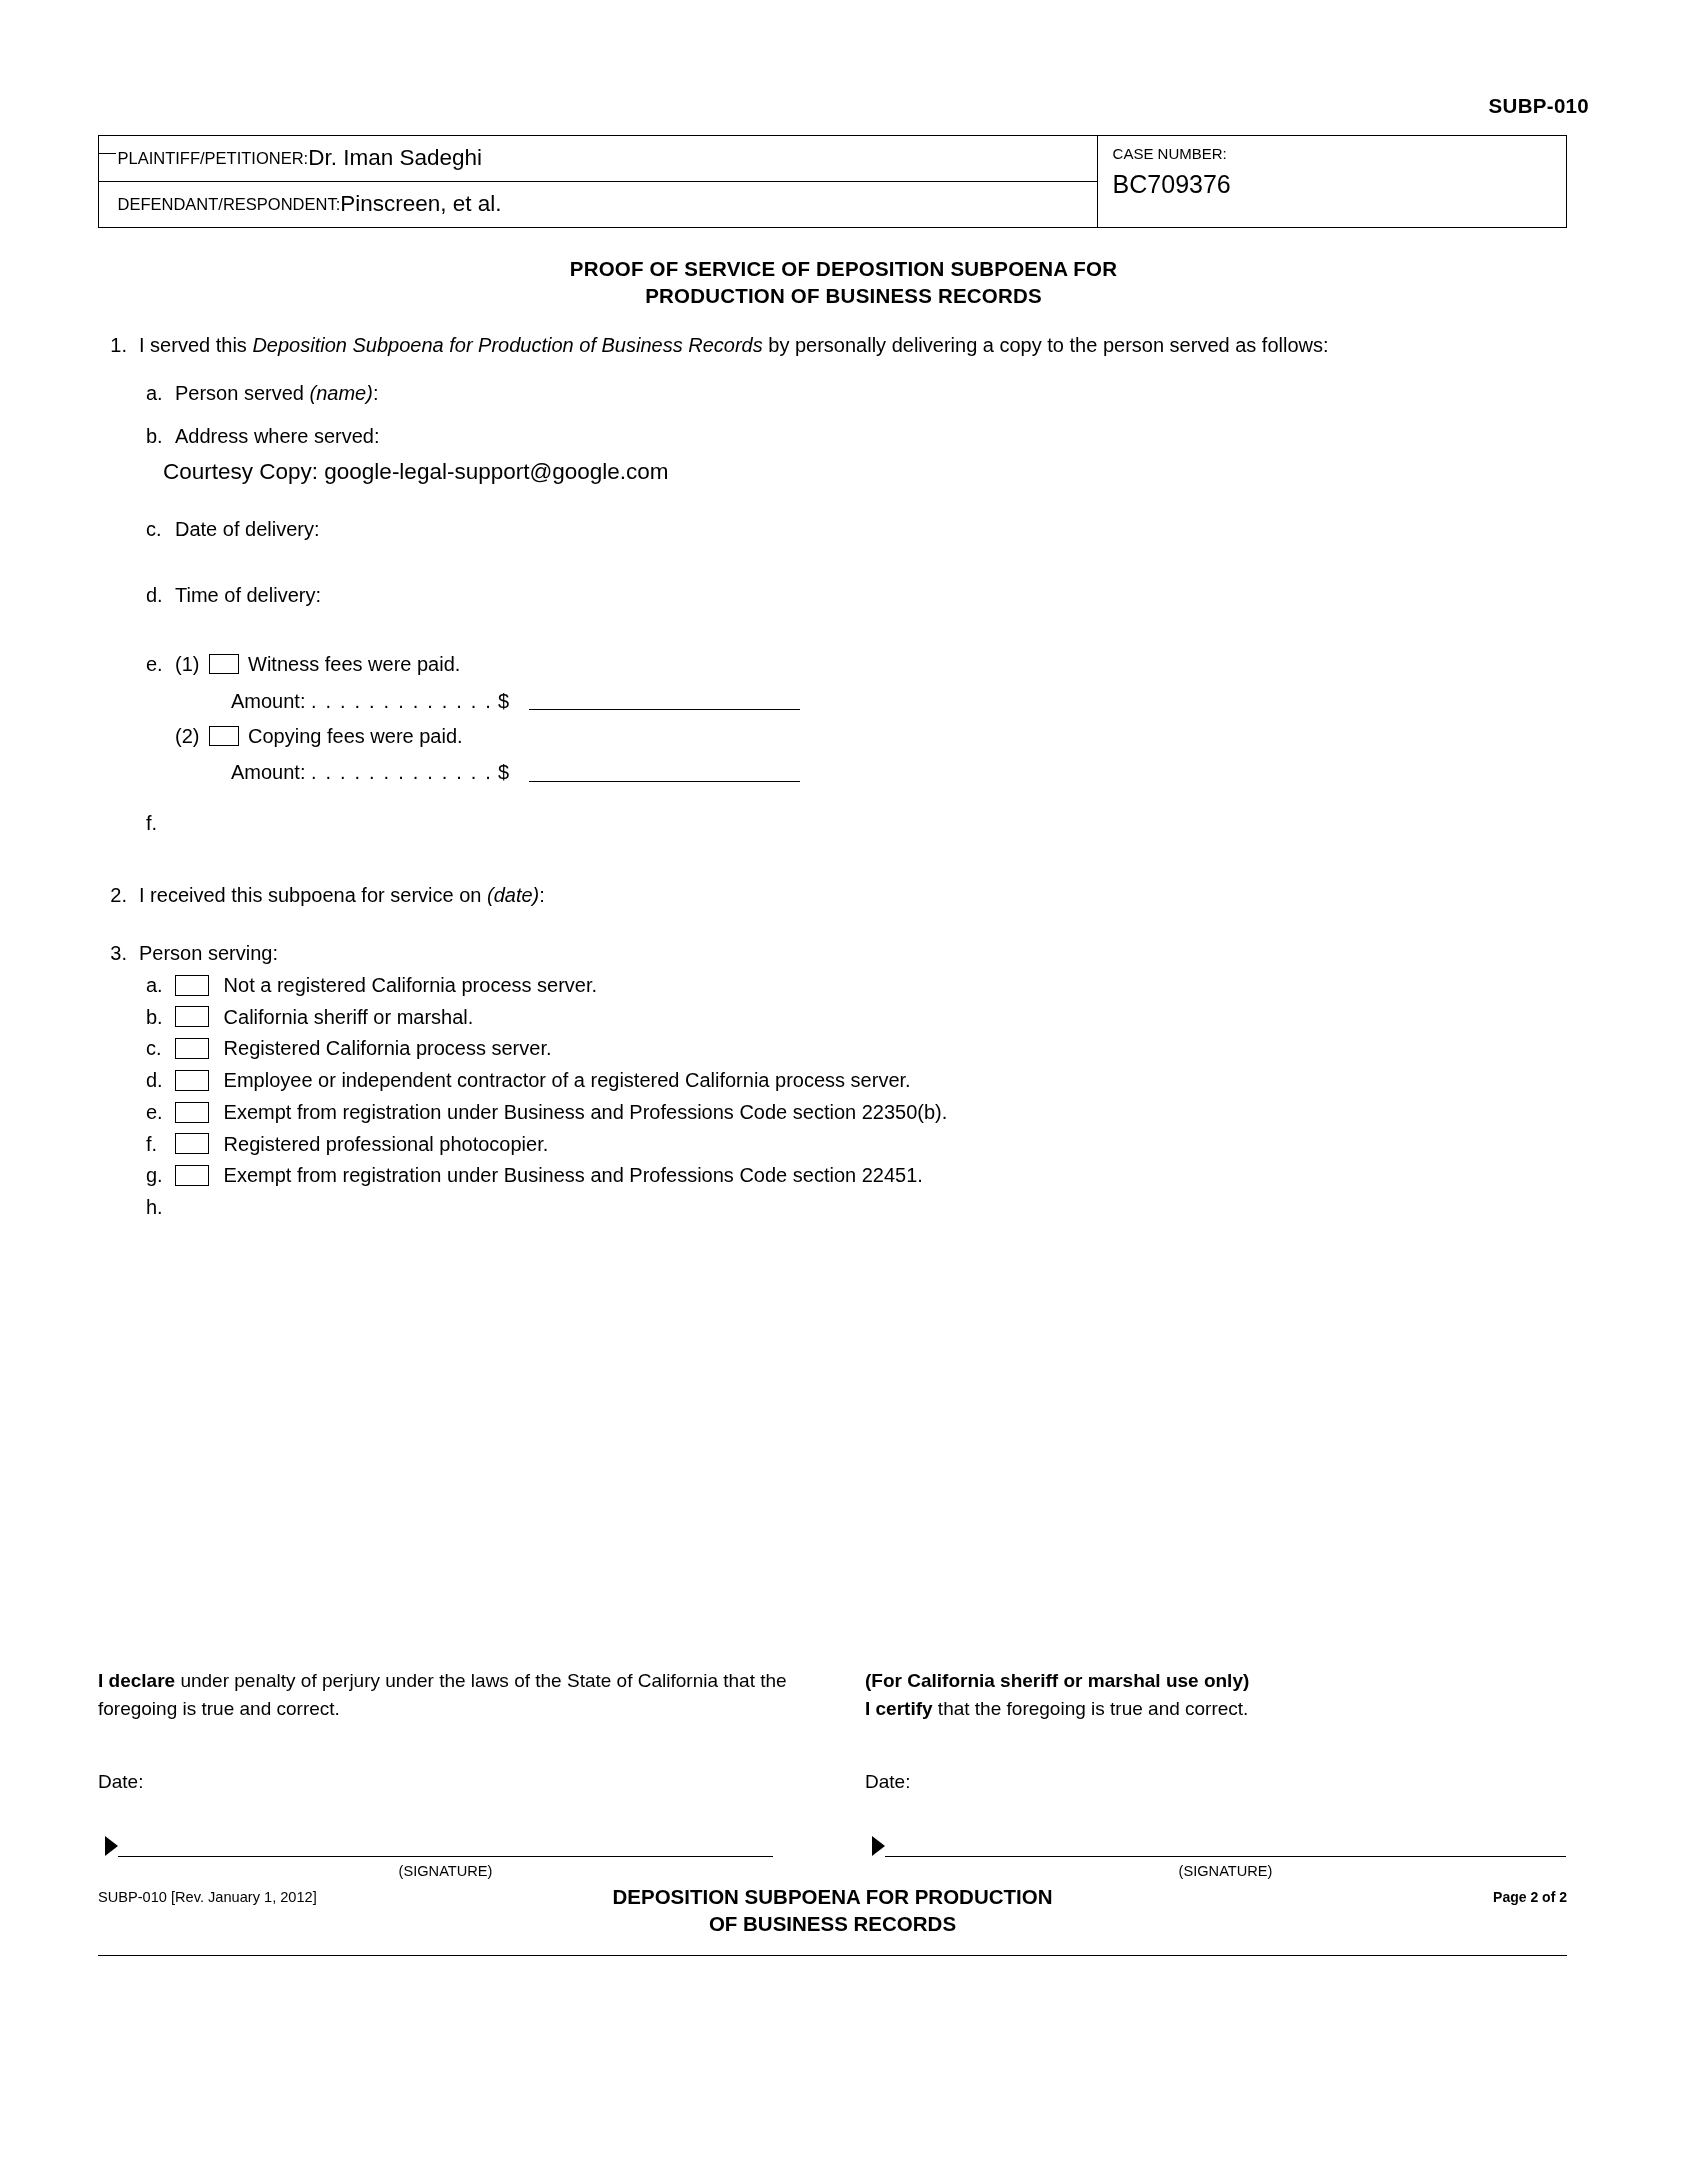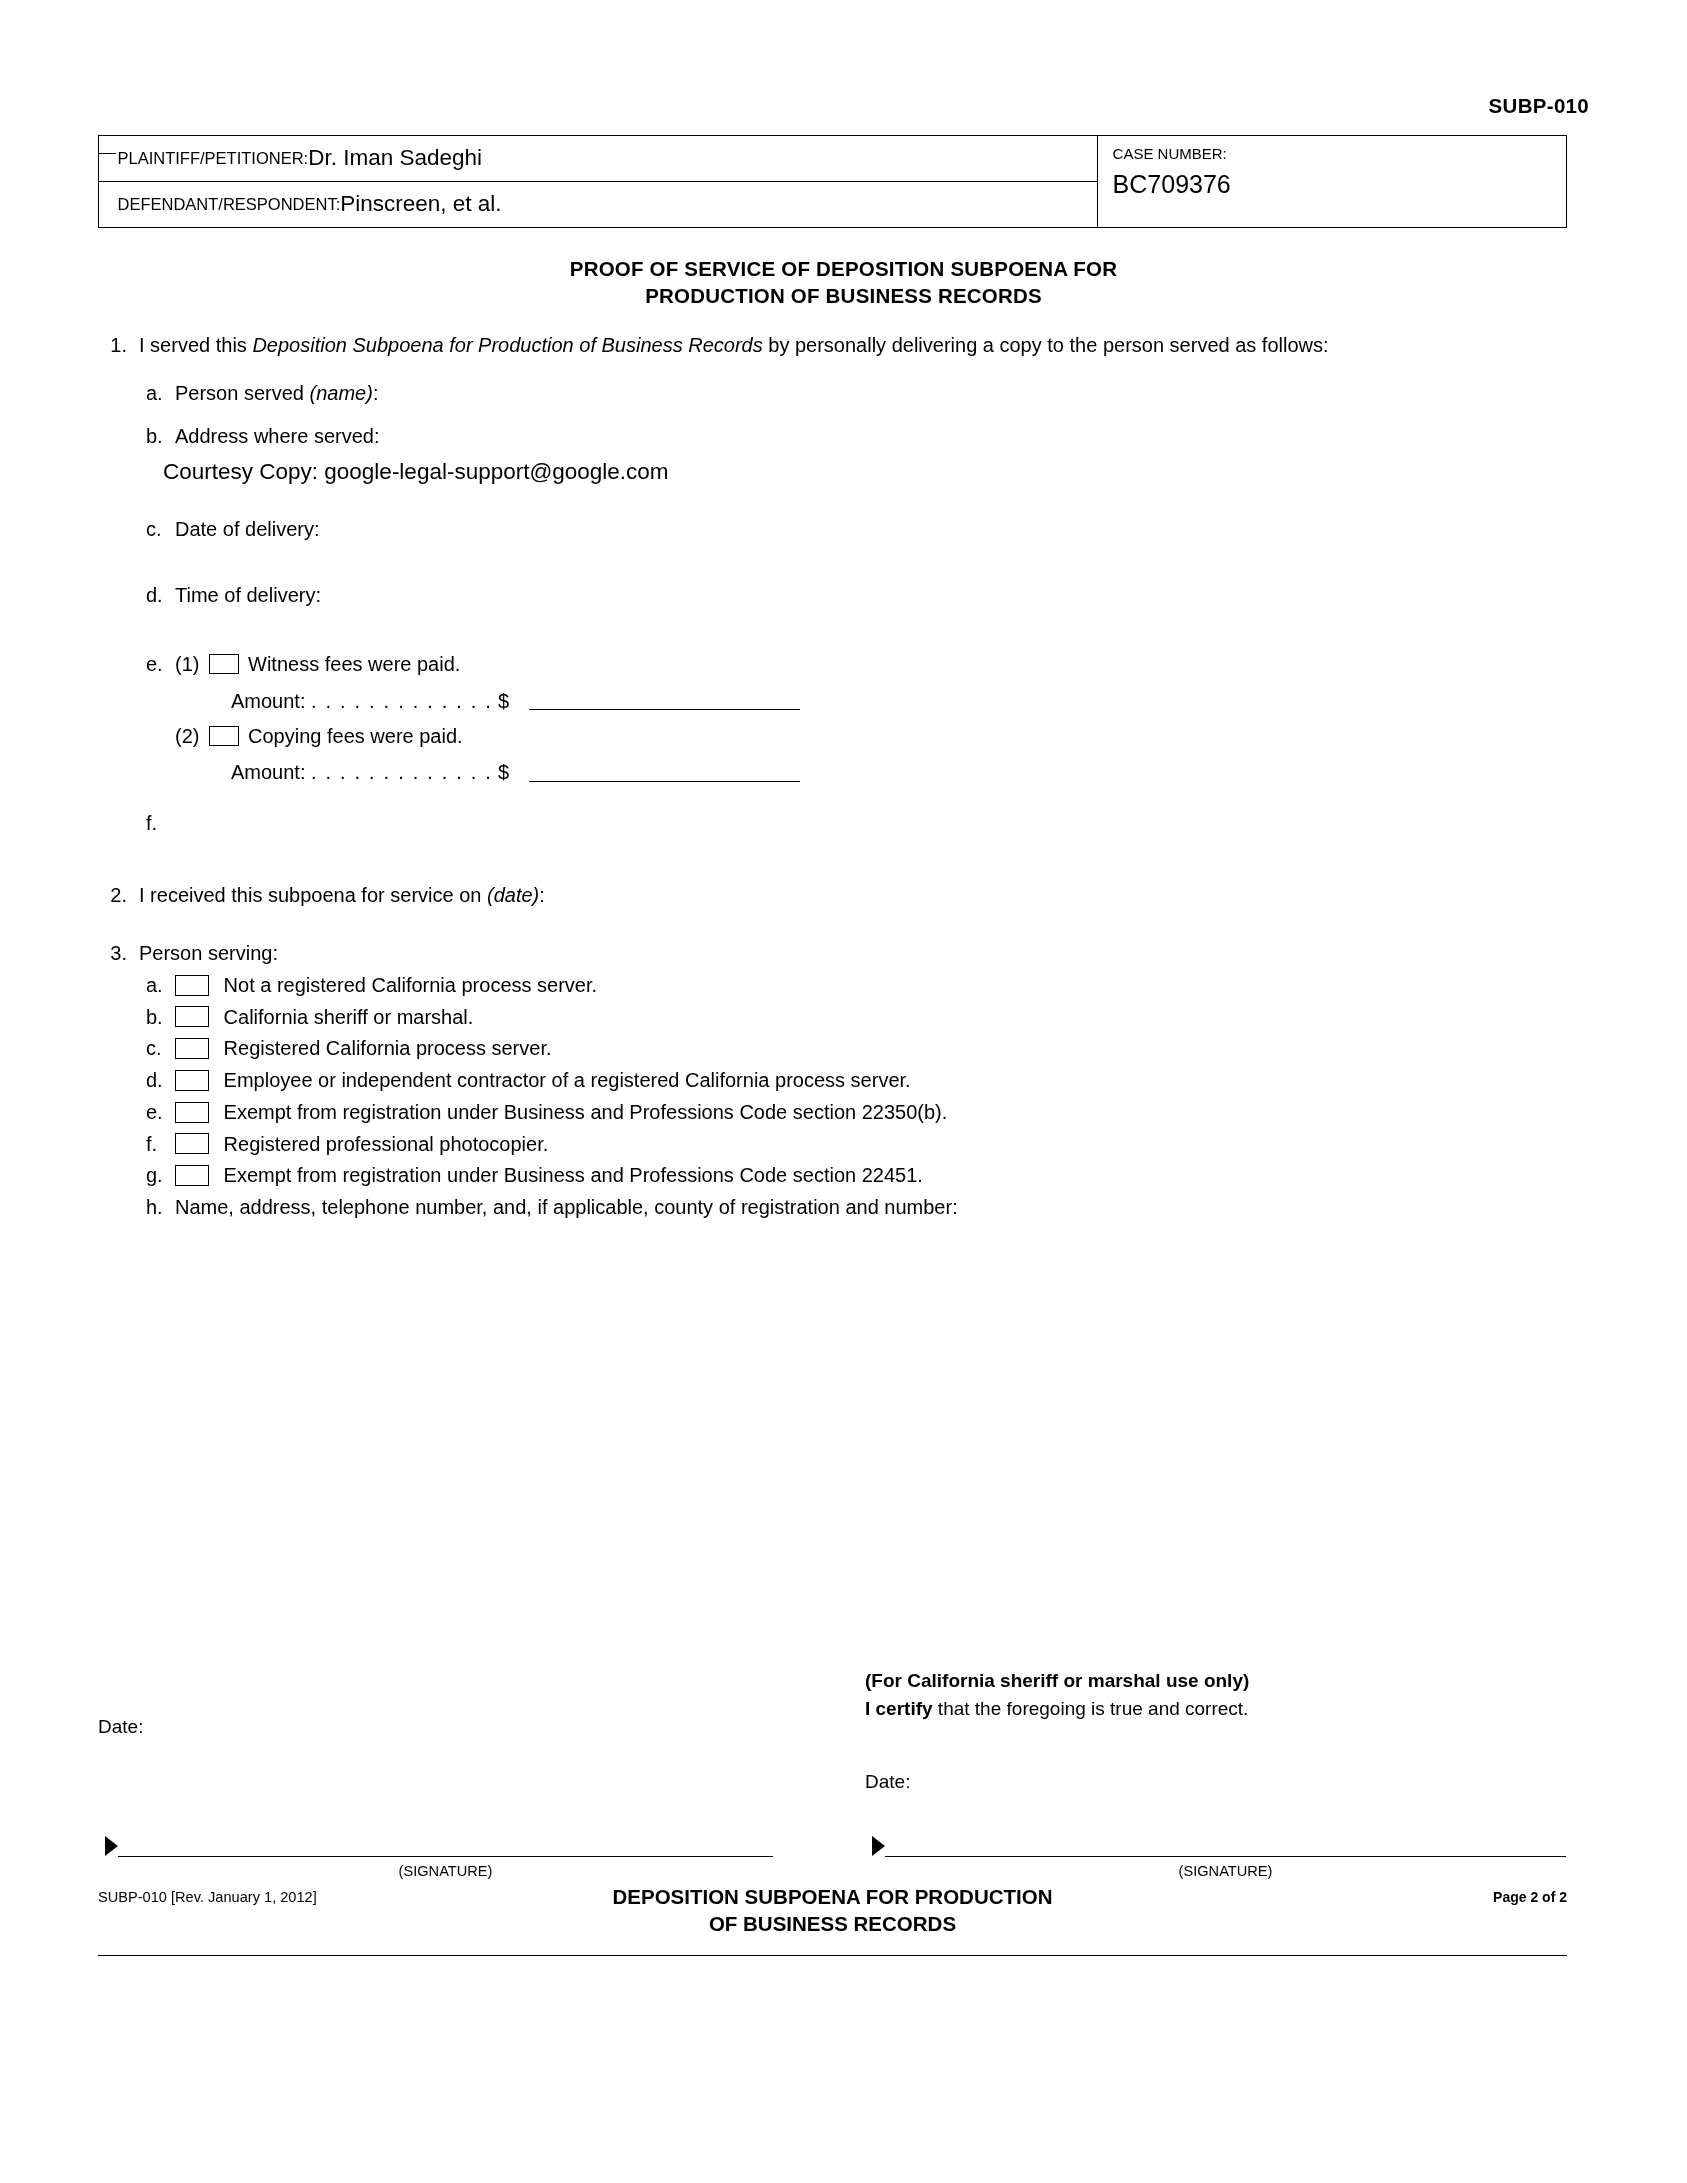--- a/index.html
+++ b/index.html
@@ -358,28 +358,30 @@
         <div class="list3-cb"></div>
         <div>Registered professional photocopier.</div>
       </div>
       <div class="list3-row">
         <div class="list3-letter">g.</div>
         <div class="list3-cb"></div>
         <div>Exempt from registration under Business and Professions Code section 22451.</div>
       </div>
       <div class="list3-row" style="margin-top:2.6px;">
         <div class="list3-letter">h.</div>
-        <div>Name, address, telephone number, and, if applicable, county of registration and number:</div>
       </div>
     </div>
 
   </div>
 
   <div class="decl">
     <div class="decl-col">
+      <div>
+        <strong>I declare</strong><span> under penalty of perjury under the laws of the State of California that the foregoing is true and correct.</span>
+      </div>
       <div class="date-lbl">
         <span>Date:</span>
         <span></span>
       </div>
     </div>
     <div class="decl-col right">
       <div><strong>(For California sheriff or marshal use only)</strong></div>
       <div>
         <strong>I certify</strong><span> that the foregoing is true and correct.</span>
       </div>

